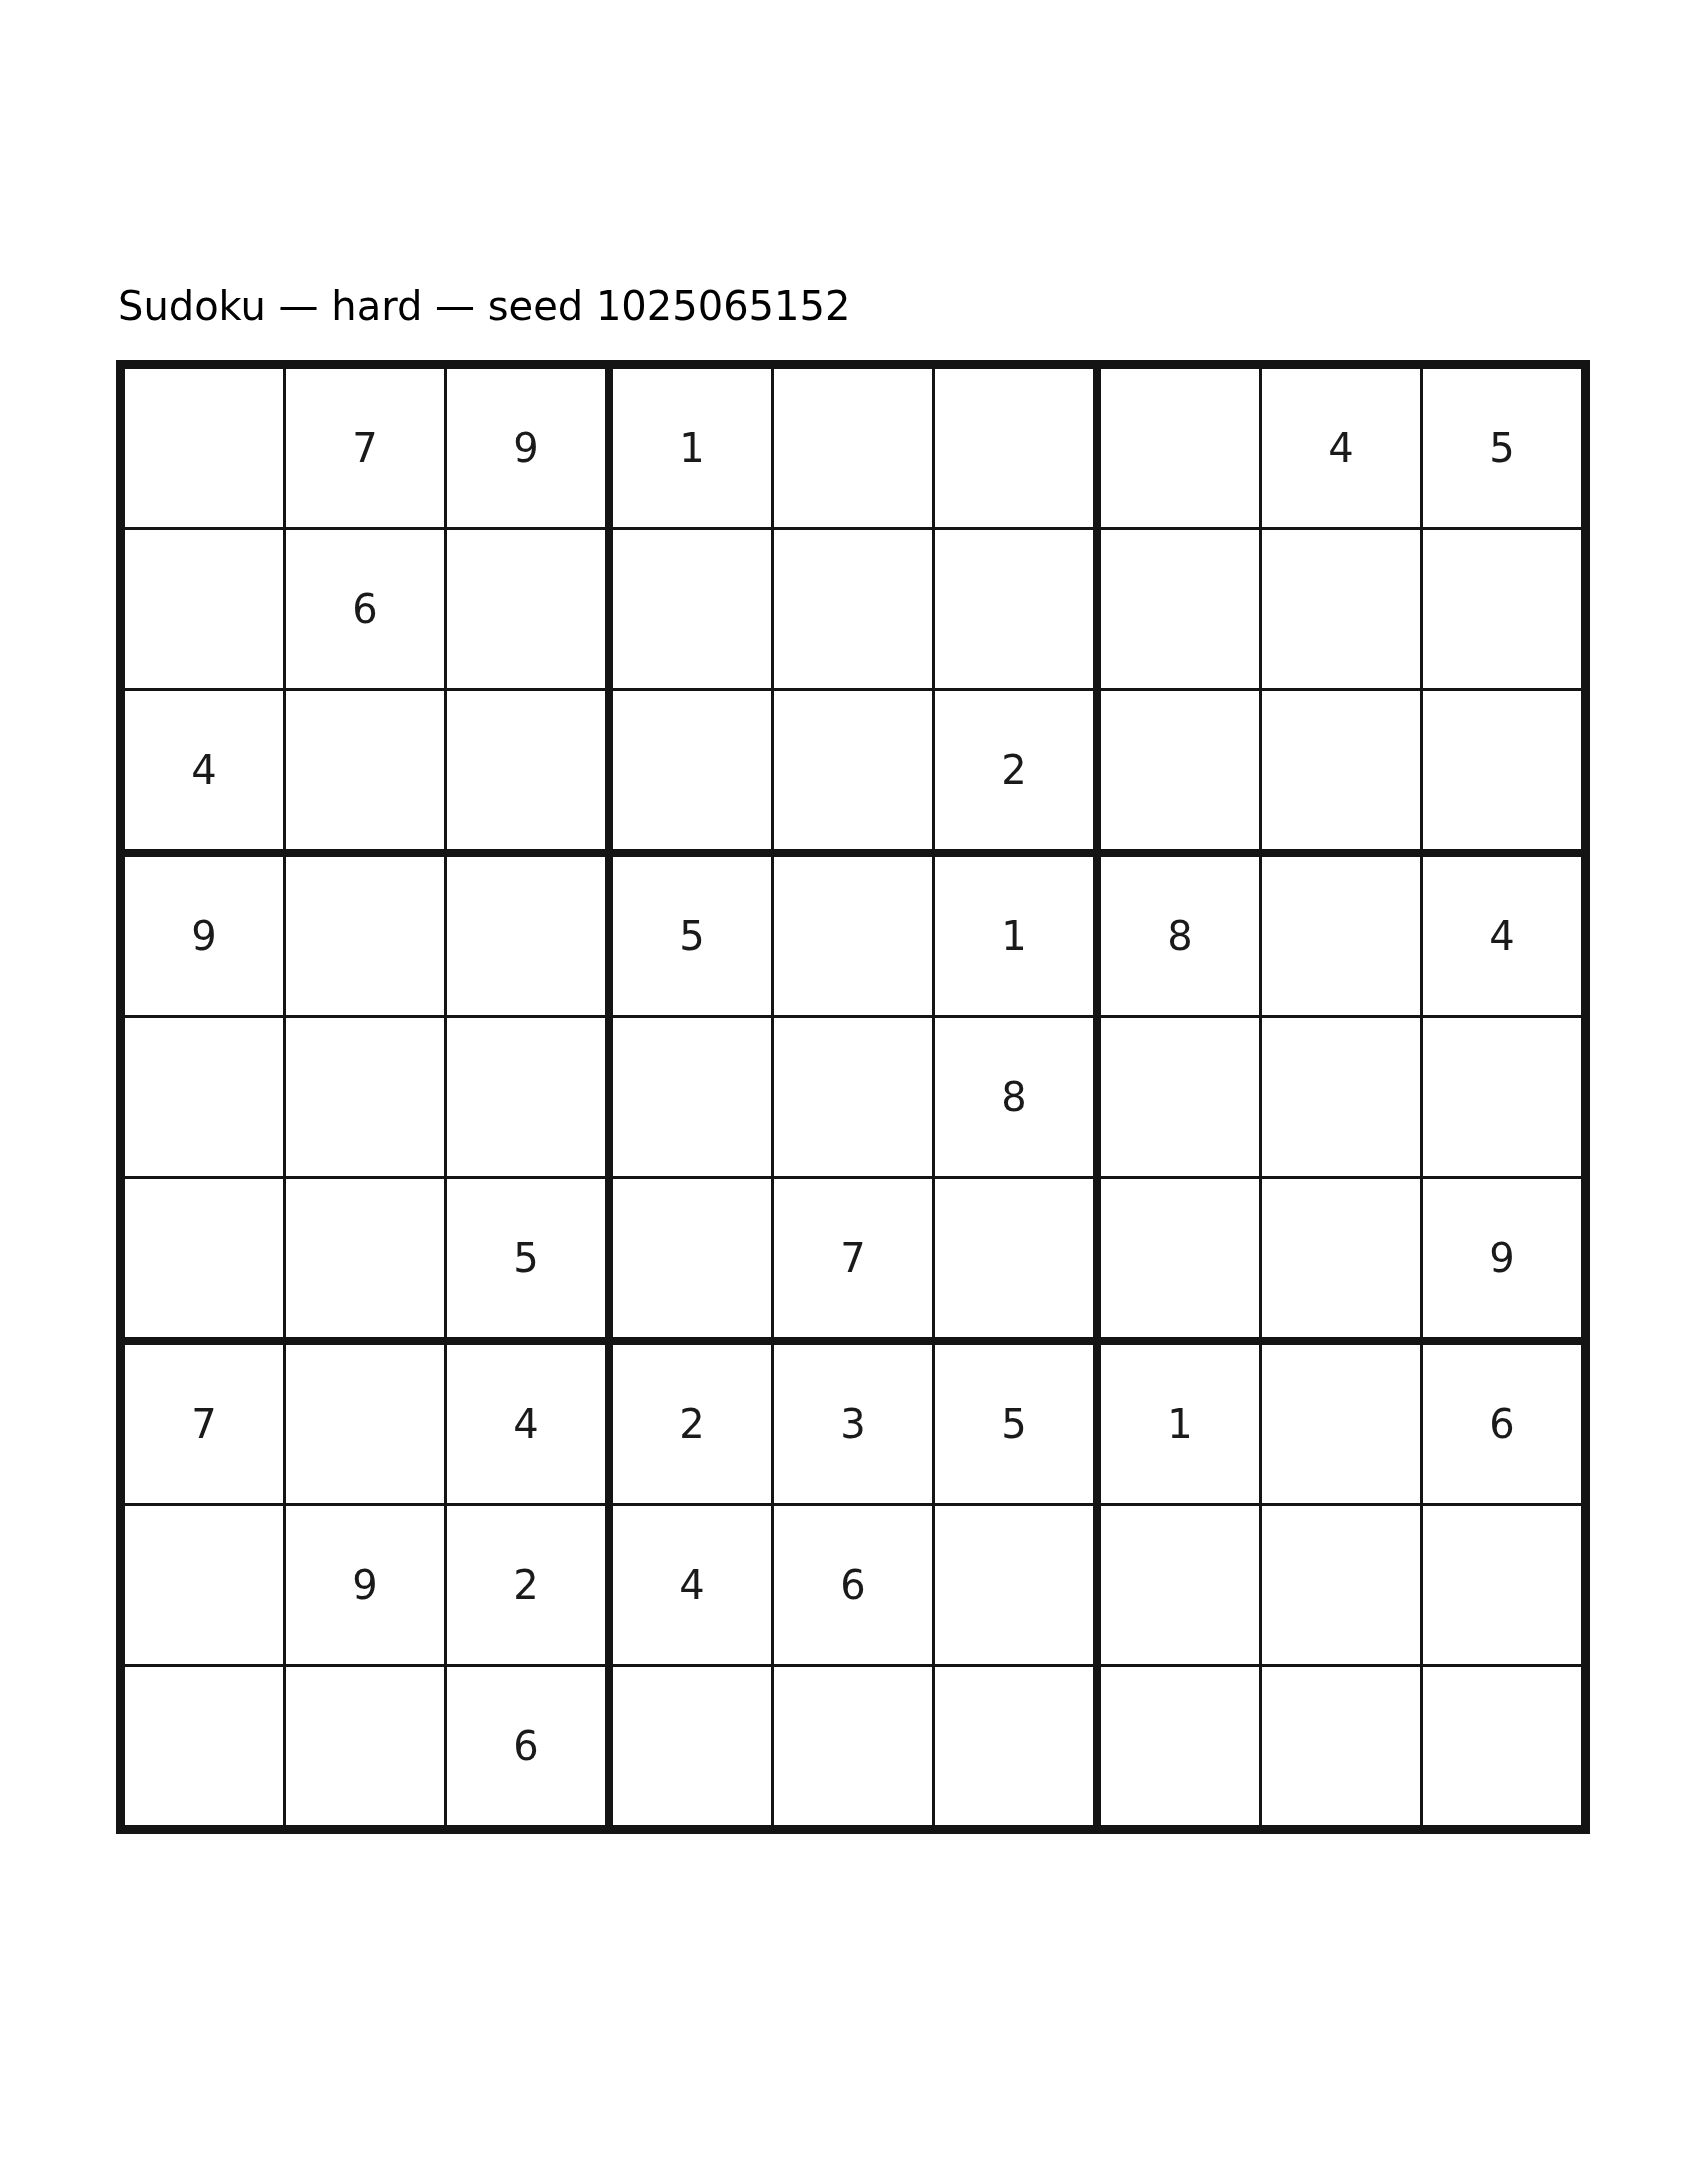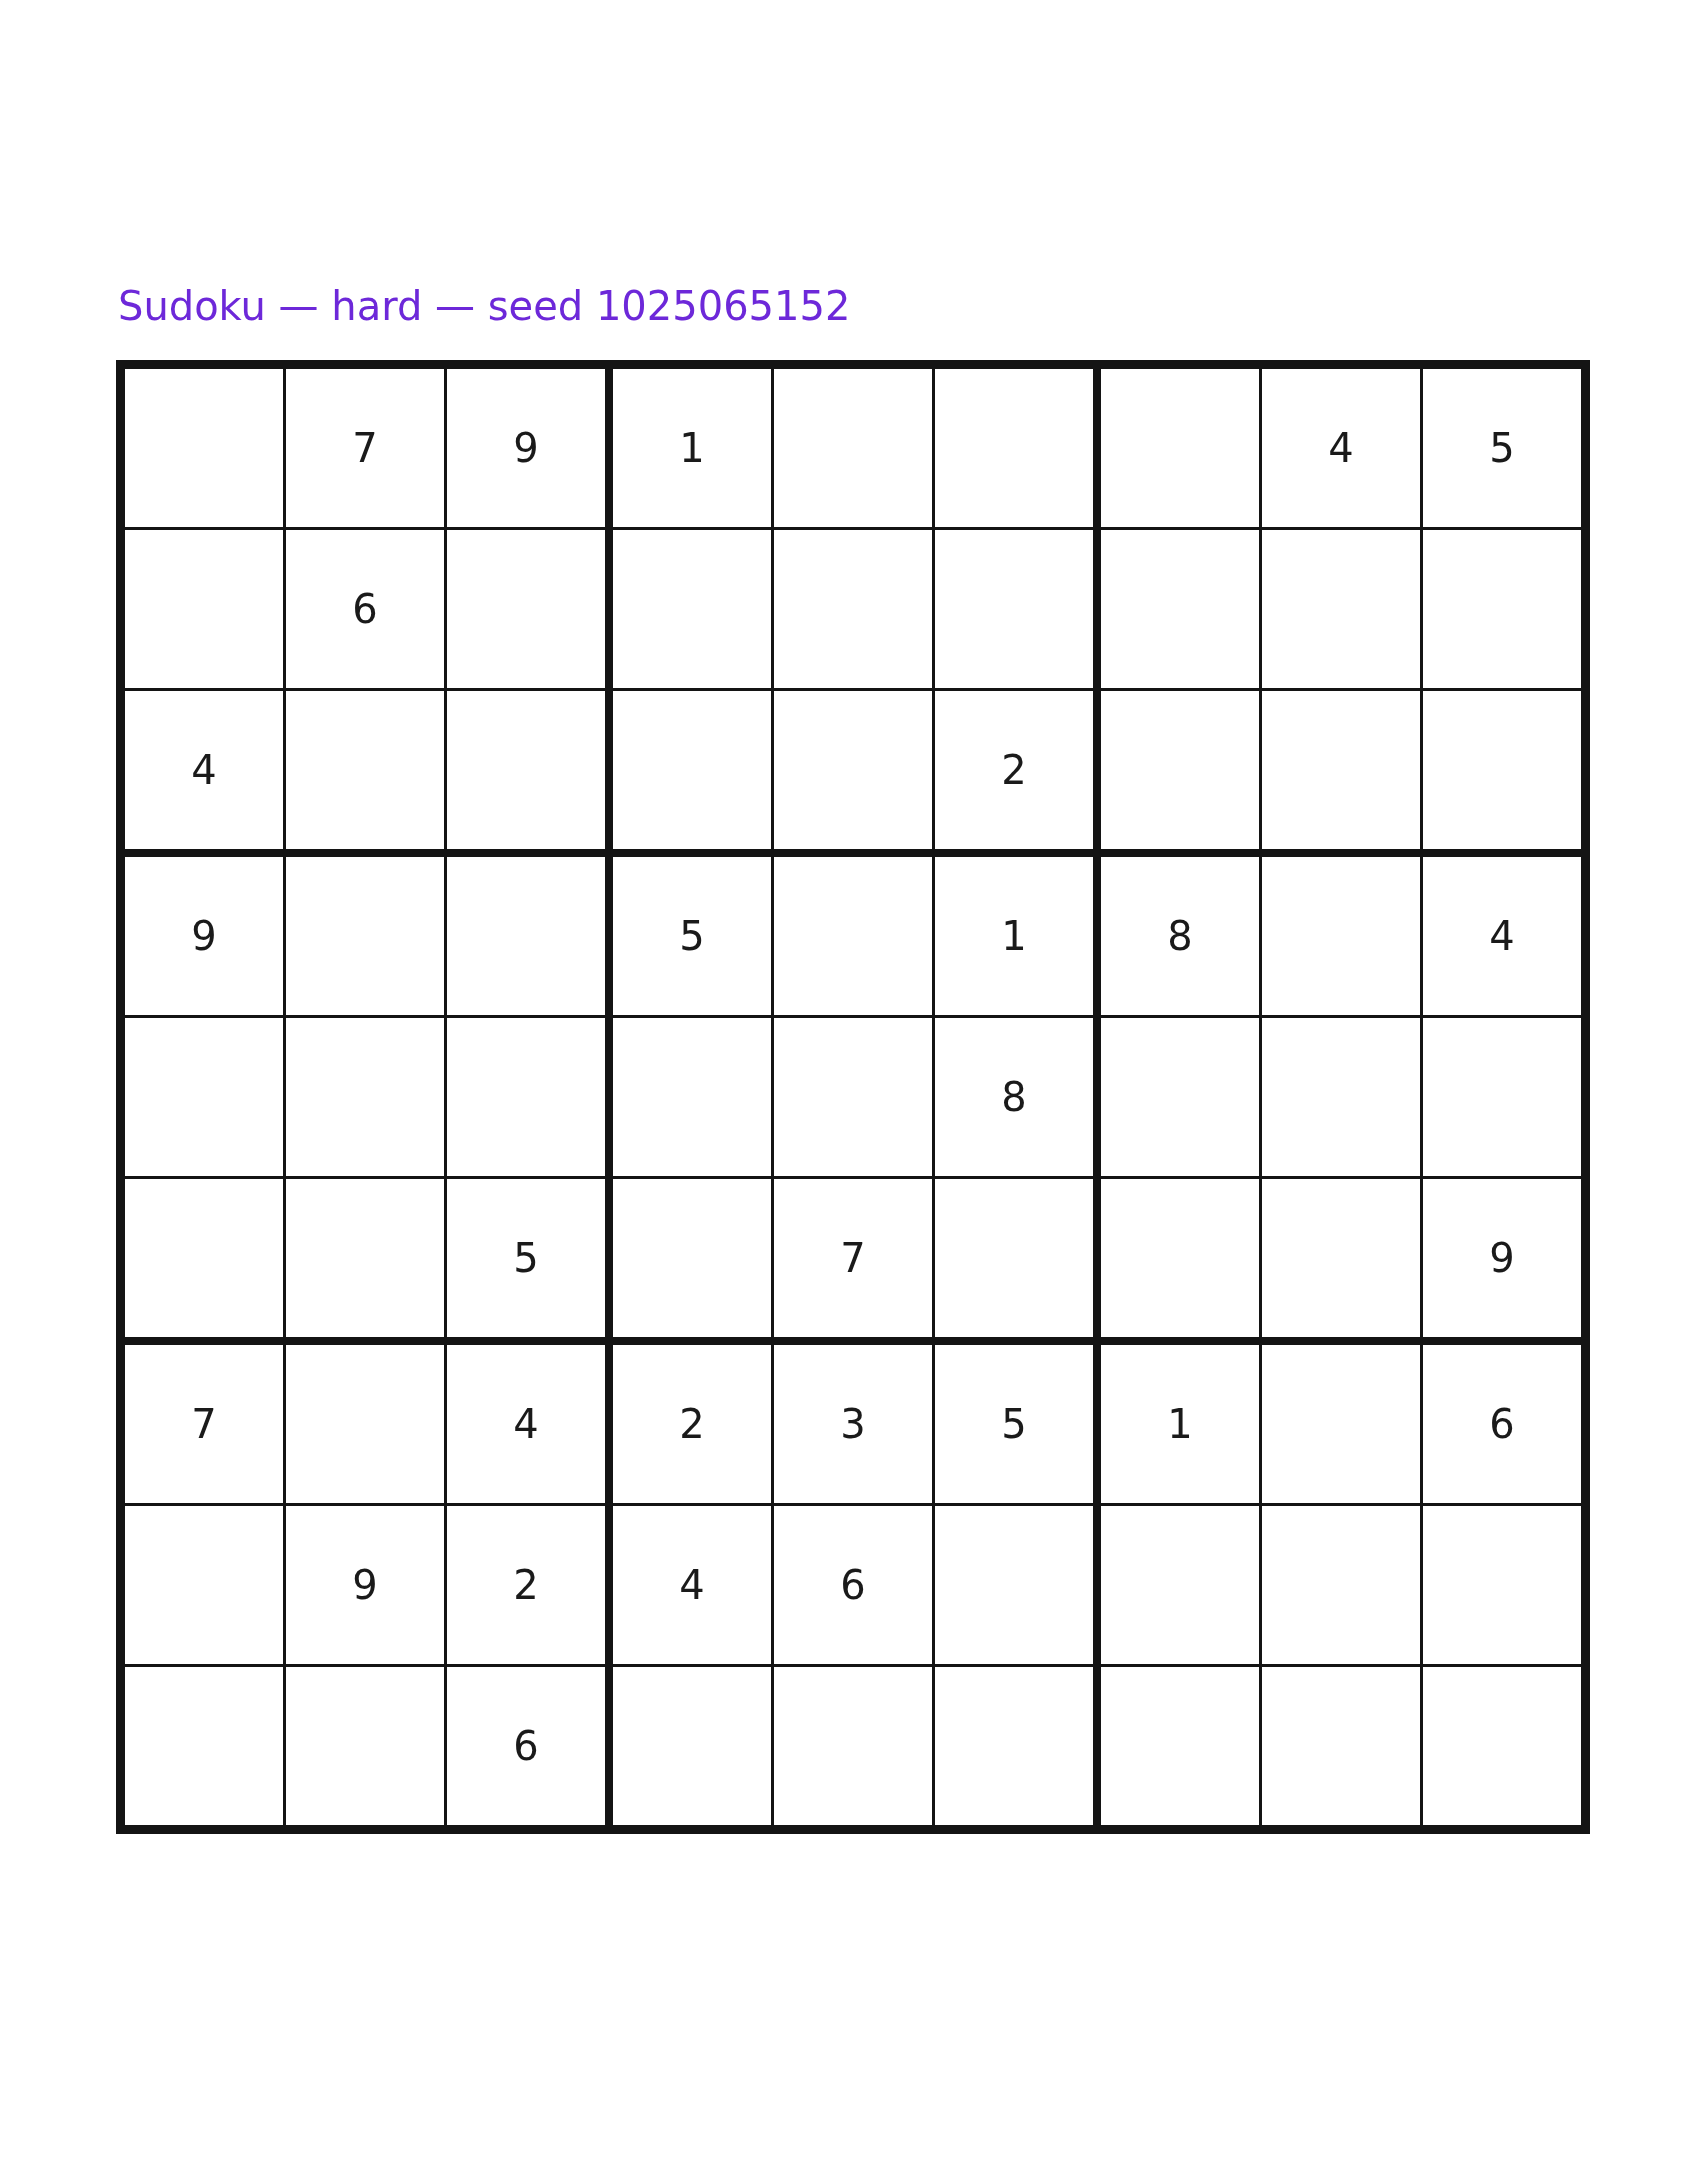--- a/index.html
+++ b/index.html
@@ -12,21 +12,21 @@
     background: #ffffff;
     position: relative;
     font-family: "DejaVu Sans", "Liberation Sans", sans-serif;
   }
   .title {
     position: absolute;
     left: 118px;
     top: 284px;
     font-size: 40px;
     line-height: 1.1;
-    color: #6d28d9;
+    color: #000000;
     white-space: nowrap;
     font-weight: 400;
     margin: 0;
   }
   table.sudoku {
     position: absolute;
     left: 116px;
     top: 360px;
     border-collapse: collapse;
     table-layout: fixed;

